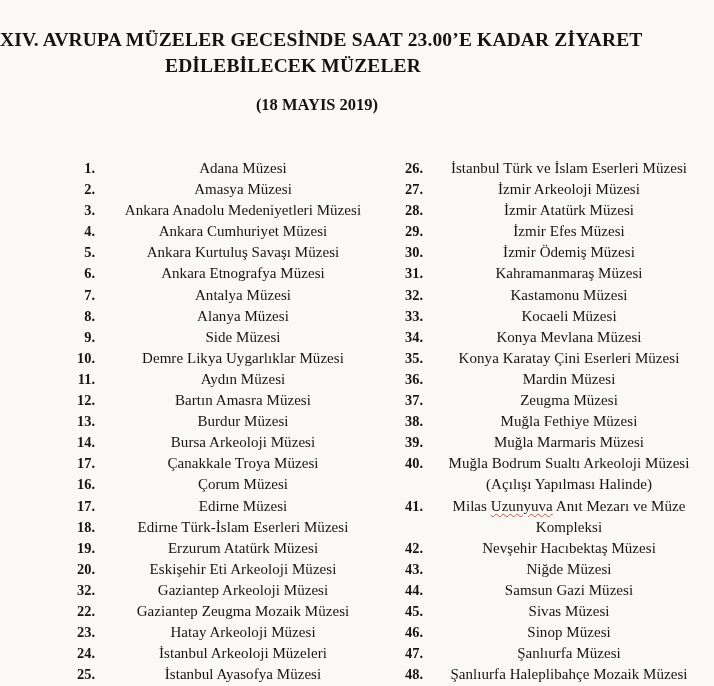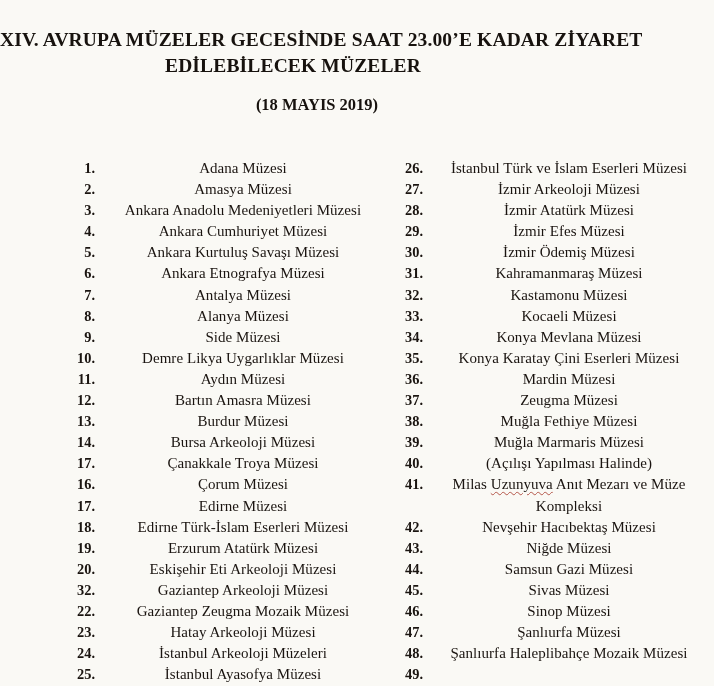--- a/index.html
+++ b/index.html
@@ -267,21 +267,21 @@
         <div class="entry">
           <span class="num">38.</span>
           <span class="label"><span>Muğla Fethiye Müzesi</span></span>
         </div>
         <div class="entry">
           <span class="num">39.</span>
           <span class="label"><span>Muğla Marmaris Müzesi</span></span>
         </div>
         <div class="entry">
           <span class="num">40.</span>
-          <span class="label"><span class="cont">(Açılışı Yapılması Halinde)</span></span>
+          <span class="label"><span>Muğla Bodrum Sualtı Arkeoloji Müzesi</span><span class="cont">(Açılışı Yapılması Halinde)</span></span>
         </div>
         <div class="entry">
           <span class="num">41.</span>
           <span class="label"><span>Milas </span><span class="squiggle">Uzunyuva</span><span> Anıt Mezarı ve Müze</span><span class="cont">Kompleksi</span></span>
         </div>
         <div class="entry">
           <span class="num">42.</span>
           <span class="label"><span>Nevşehir Hacıbektaş Müzesi</span></span>
         </div>
         <div class="entry">

